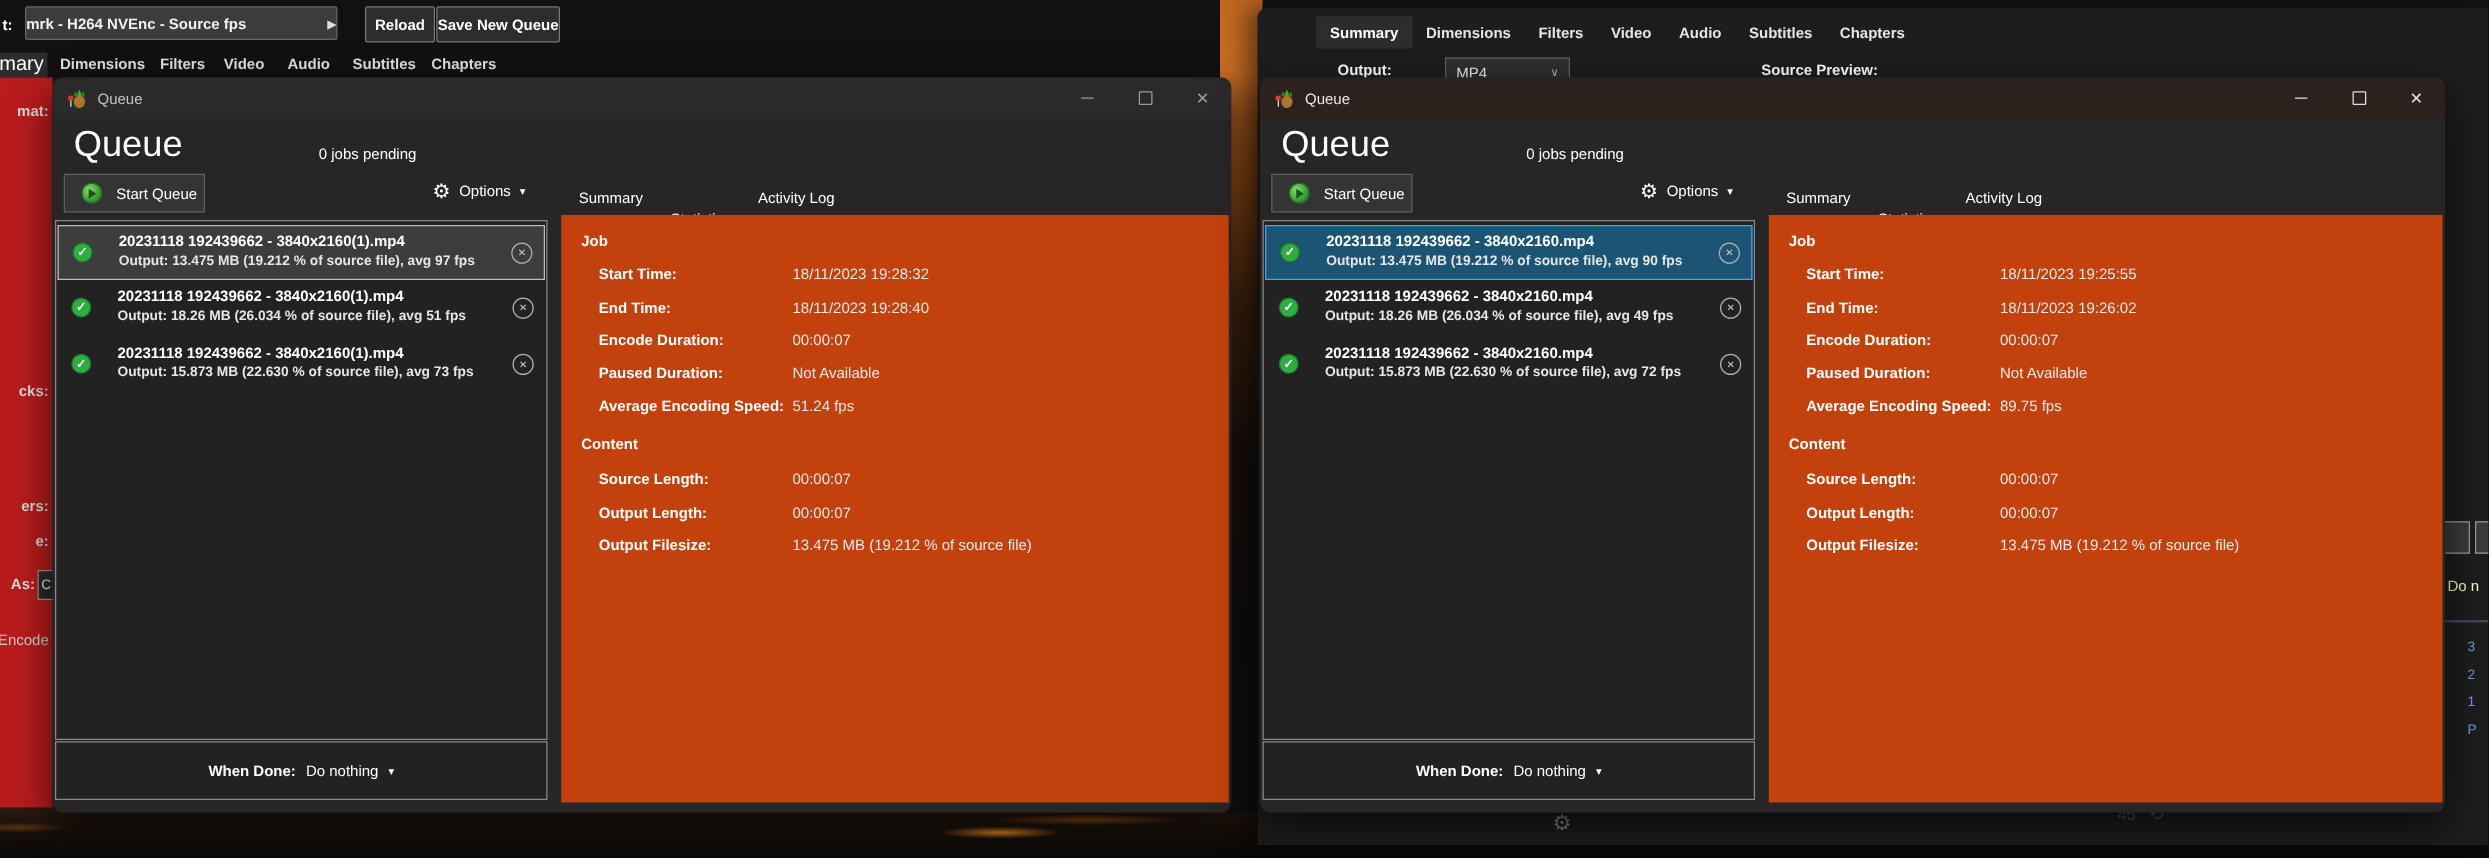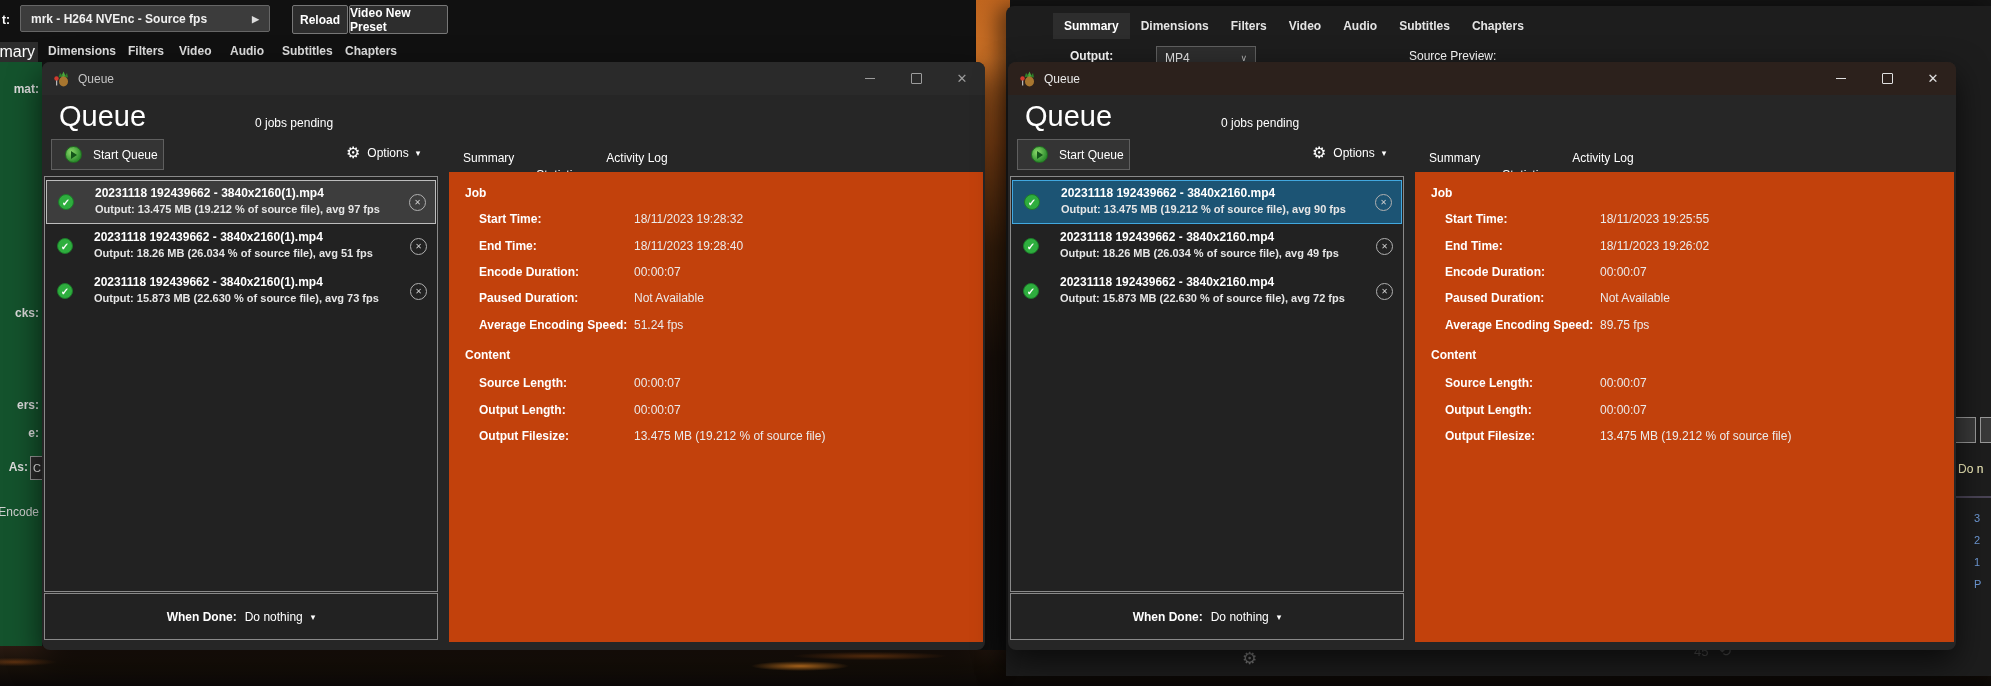--- a/index.html
+++ b/index.html
@@ -14,49 +14,49 @@
       radial-gradient(110px 6px at 870px 10px, rgba(235,115,25,.55), rgba(235,115,25,0) 70%),
       radial-gradient(60px 6px at 15px 16px, rgba(190,95,25,.4), rgba(190,95,25,0) 70%),
       linear-gradient(180deg,#2b1b12 0%,#171009 50%,#0b0807 100%);}
   #wallpaper-strip{left:976px;top:0;width:34px;height:650px;z-index:1;
     background:linear-gradient(180deg,#c1661f 0%,#ca7026 9%,#9c5019 22%,#47280f 38%,#20150e 55%,#161211 75%,#141414 100%);}
 
   
   #toolbar{left:0;top:0;width:976px;height:62px;background:#111;z-index:2;}
   #preset-frag{left:2px;top:13px;font-size:12px;font-weight:bold;color:#fff;}
   #preset-dd{left:20px;top:5px;width:250px;height:27px;background:#3c3c3c;border:1px solid #666;
-    border-radius:2px;display:flex;align-items:center;padding:0 10px;box-sizing:border-box;
+    border-radius:2px;display:flex;align-items:center;padding:0 0;box-sizing:border-box;
     color:#f0f0f0;font-size:12px;font-weight:bold;}
   #preset-dd .caret{margin-left:auto;font-size:9px;color:#ddd;}
   .tb-btn2{top:5px;height:27px;background:#2d2d2d;border:1px solid #777;color:#fff;
     font-size:12px;font-weight:bold;display:flex;align-items:center;justify-content:center;border-radius:2px;}
   #reload-btn{left:292px;width:54px;}
   #savepreset-btn{left:349px;width:97px;}
   .mtabL{top:44px;font-size:12px;font-weight:bold;color:#e0e0e0;}
   #mtabL-summary{left:0;top:42px;width:38px;height:20px;background:#2d2d2d;color:#fff;
     display:flex;align-items:center;justify-content:flex-end;padding-right:3px;box-sizing:border-box;}
 
   
-  #leftcol{left:0;top:62px;width:42px;height:584px;background:#14532d;z-index:2;}
+  #leftcol{left:0;top:62px;width:42px;height:584px;background:#b91c1c;z-index:2;}
   .lfrag{position:absolute;right:3px;font-size:12px;font-weight:bold;color:#dcdcdc;white-space:nowrap;}
   #lfrag-saveas-box{position:absolute;left:30px;top:394px;width:12px;height:22px;background:#2b2b2b;
     border:1px solid #999;color:#eee;font-size:11px;display:flex;align-items:center;justify-content:center;}
   #lfrag-finish{font-weight:normal;color:#d0d0d0;}
 
   
   #main-right{left:1006px;top:6px;width:985px;height:670px;background:#1d1d1d;
     border-radius:8px 0 0 0;z-index:2;overflow:hidden;box-shadow:-8px 0 20px rgba(0,0,0,.5);}
   #mr-tabs{position:absolute;left:47px;top:7px;display:flex;}
   .mr-tab{padding:6px 11px;font-size:12px;font-weight:bold;color:#e4e4e4;}
   .mr-tab.active{background:#2d2d2d;color:#fff;}
   #mr-format-label{left:64px;top:43px;font-size:12px;font-weight:bold;color:#fff;}
   #mr-format-dd{left:150px;top:40px;width:100px;height:24px;border:1px solid #606060;background:#2e2e2e;
     display:flex;align-items:center;padding:0 8px;box-sizing:border-box;color:#e8e8e8;font-size:12px;}
   #mr-format-dd .chev{margin-left:auto;font-size:9px;color:#bbb;}
-  #mr-preview-label{left:403px;top:43px;font-size:12px;font-weight:normal;color:#fff;}
+  #mr-preview-label{left:403px;top:43px;font-size:12px;font-weight:bold;color:#fff;}
   .mr-sq{position:absolute;top:411px;height:24px;border:1px solid #9a9a9a;background:#3a3a3a;}
   #mr-sq1{left:948px;width:20px;}
   #mr-sq2{left:974px;width:20px;}
   #mr-dofrag{left:952px;top:456px;font-size:12px;color:#fef9c3;}
   #mr-divider{left:948px;top:490px;width:40px;height:2px;background:#4a4456;}
   .mr-log{position:absolute;left:968px;font-size:11px;color:#6f9bd8;}
   #mr-gear{left:236px;top:642px;font-size:17px;color:#808080;}
   #mr-hint{left:688px;top:636px;font-size:13px;color:#4f4f4f;display:flex;gap:10px;align-items:center;}
   #mr-hint .refresh{font-size:15px;}
 
@@ -131,21 +131,21 @@
   <div id="toolbar" class="abs">
     <span id="preset-frag" class="abs">t:</span>
     <div id="preset-dd" class="abs">
       <span>mrk - H264 NVEnc - Source fps</span>
       <span class="caret">▶</span>
     </div>
     <div id="reload-btn" class="abs tb-btn2">
       <span>Reload</span>
     </div>
     <div id="savepreset-btn" class="abs tb-btn2">
-      <span>Video New Preset</span>
+      <span>Save New Queue</span>
     </div>
     <div id="mtabL-summary" class="abs">
       <span>mmary</span>
     </div>
     <span class="abs mtabL" style="left:48px">Dimensions</span>
     <span class="abs mtabL" style="left:128px">Filters</span>
     <span class="abs mtabL" style="left:179px">Video</span>
     <span class="abs mtabL" style="left:230px">Audio</span>
     <span class="abs mtabL" style="left:282px">Subtitles</span>
     <span class="abs mtabL" style="left:345px">Chapters</span>

